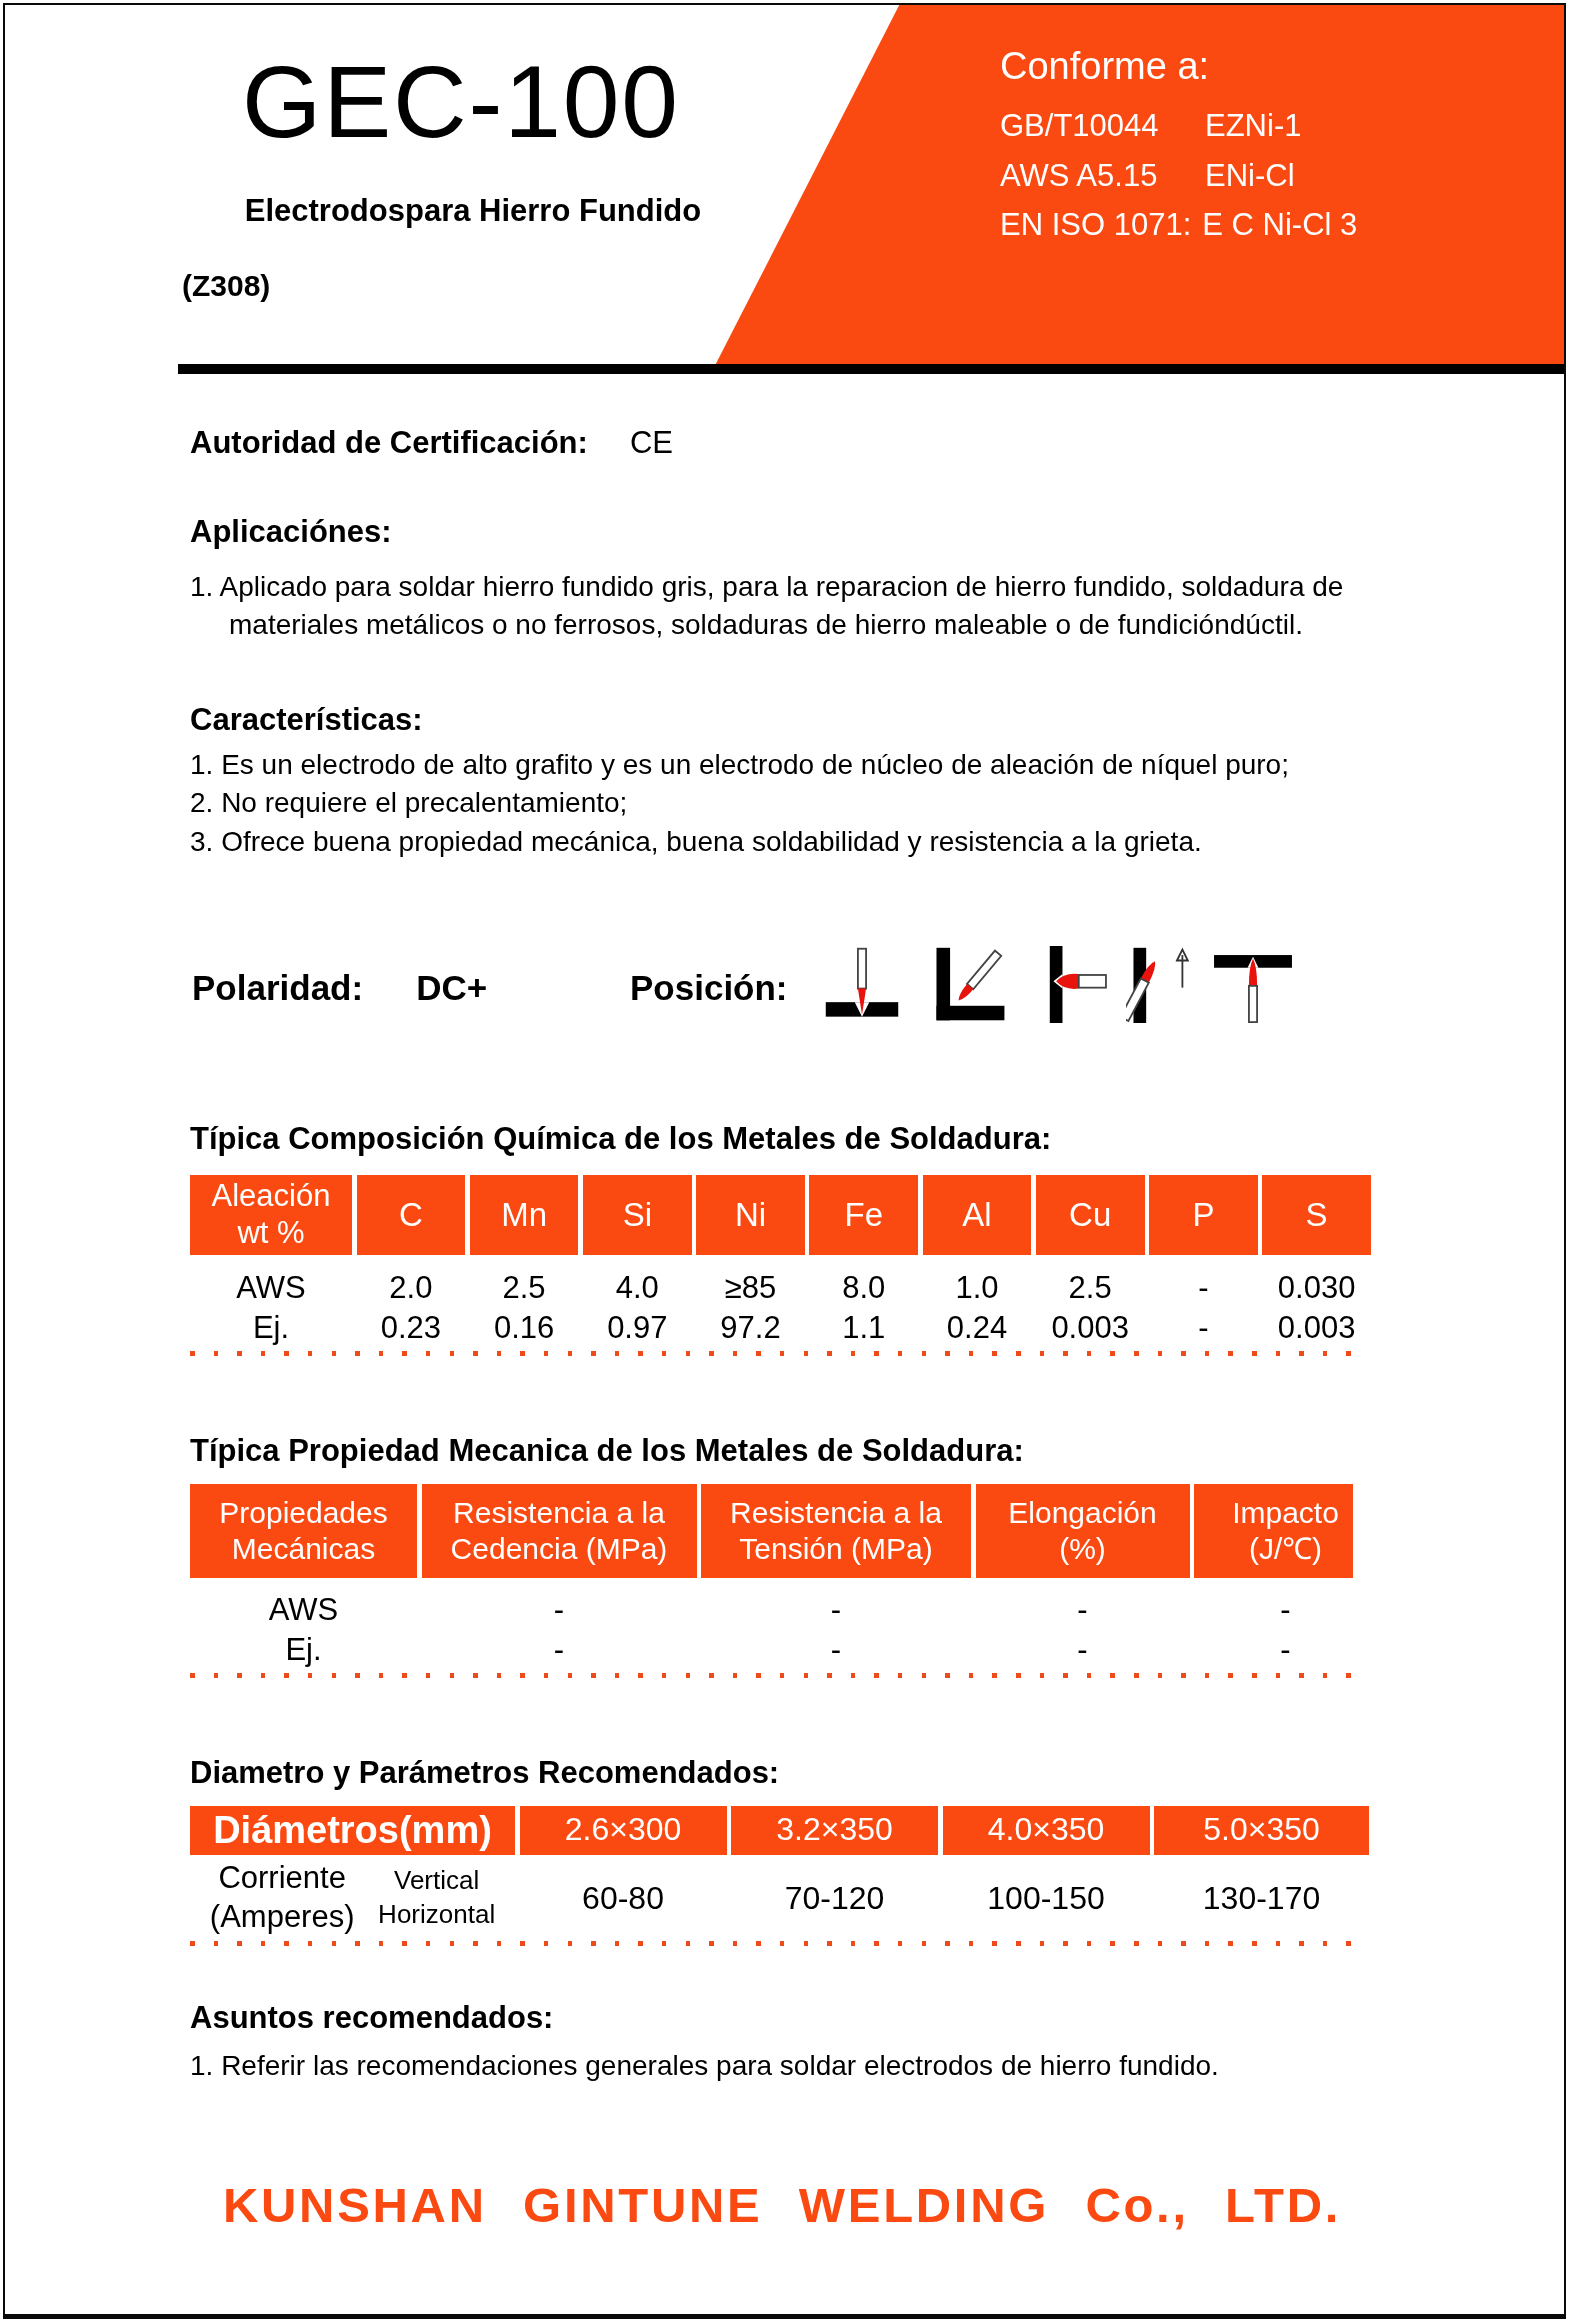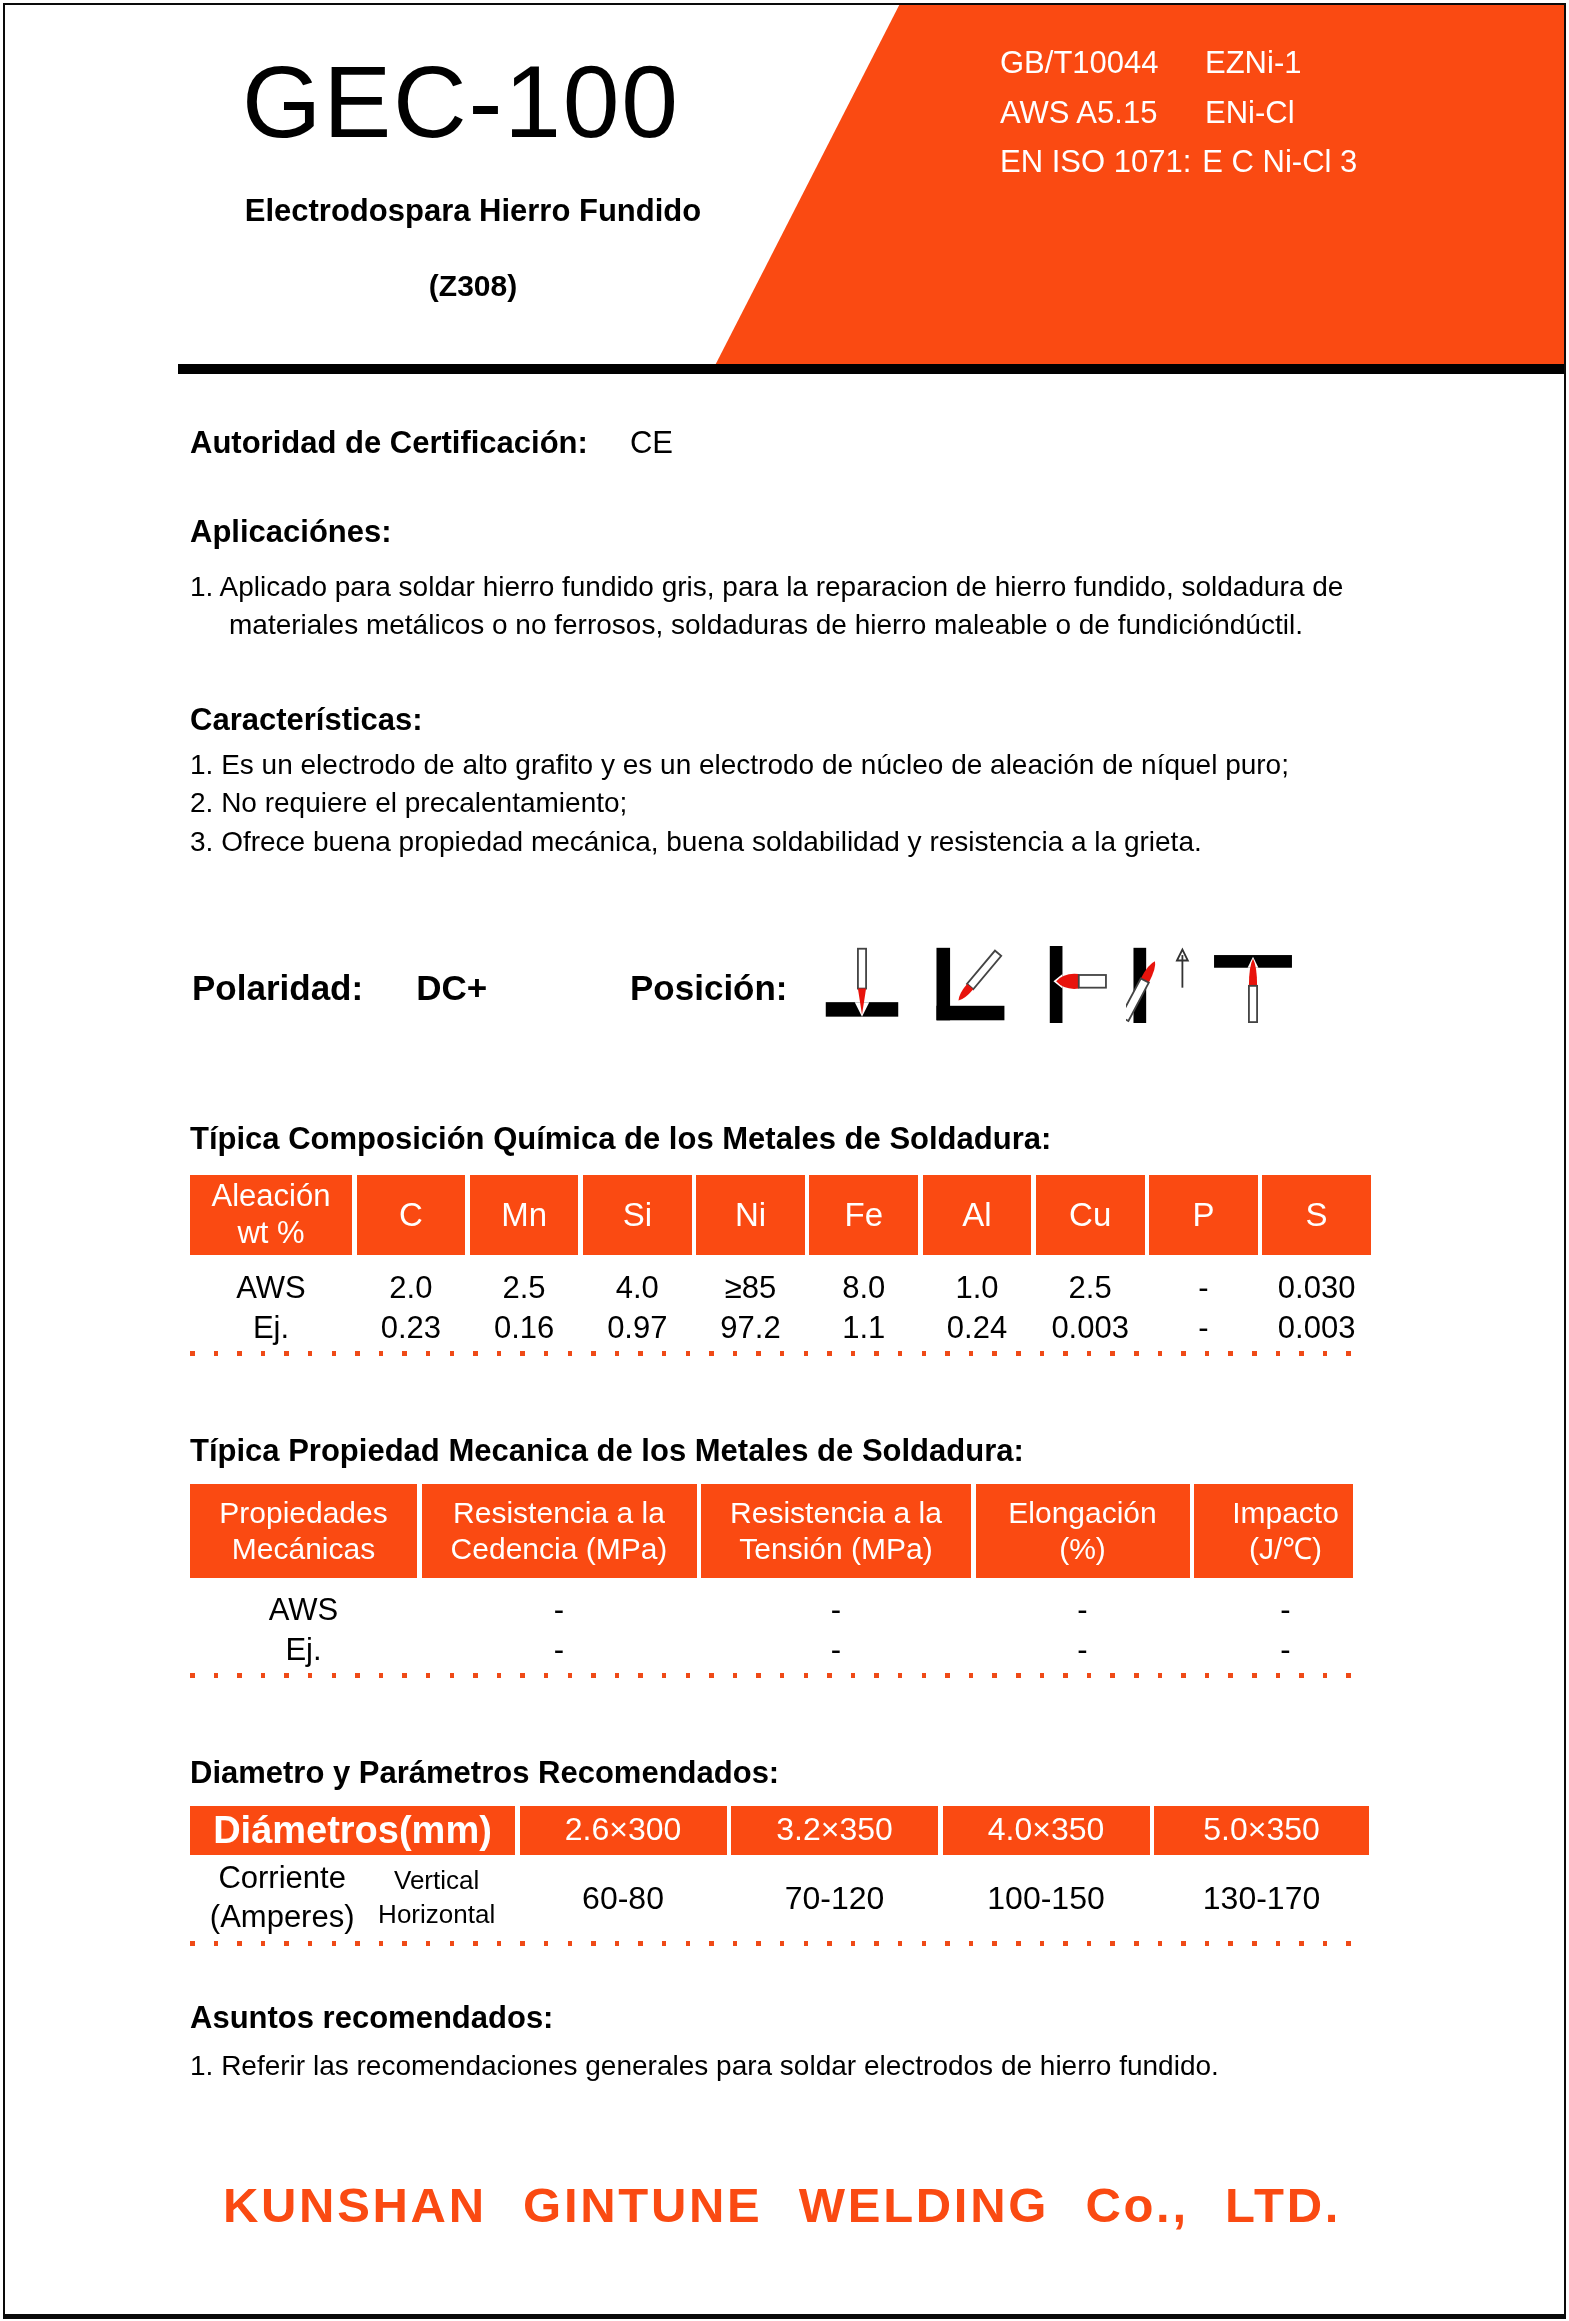--- a/index.html
+++ b/index.html
@@ -14,21 +14,21 @@
   .page-border{position:absolute;left:2.7px;top:2.7px;right:2.7px;bottom:2.7px;
     border:2.7px solid #0a0a0a;border-bottom-width:5.5px;z-index:30;pointer-events:none;}
   
   .banner{position:absolute;left:0;top:3.6px;width:1566px;height:362px;background:var(--accent);
     clip-path:polygon(900px 0,1566px 0,1566px 362px,715px 362px);z-index:1;}
   .rule{position:absolute;left:178px;top:364px;width:1387px;height:10px;background:#000;z-index:2;}
   .product-title{position:absolute;left:170px;top:44px;width:582px;text-align:center;
     font-size:102px;font-weight:400;letter-spacing:1.8px;}
   .product-sub{position:absolute;left:182px;top:193px;width:582px;text-align:center;
     font-size:31px;font-weight:700;}
-  .product-model{position:absolute;left:182px;top:269px;width:582px;text-align:center;
+  .product-model{position:absolute;left:182px;top:269px;width:582px;text-align:left;
     font-size:30px;font-weight:700;}
   .conforme{position:absolute;left:1000px;top:45px;z-index:3;color:#fff;}
   .conforme .c-title{font-size:38px;margin-bottom:20px;}
   .std-row{display:flex;font-size:31px;margin-bottom:13.6px;}
   .std-code{width:205px;}
   
   .sec-label{position:absolute;font-size:31px;font-weight:700;}
   .body-line{position:absolute;font-size:28px;}
   .cert-line{position:absolute;left:190px;top:425px;font-size:31px;}
   .cert-line .lbl{font-weight:700;text-align:right;}
@@ -74,20 +74,21 @@
 <div class="page">
   <div class="banner"></div>
   <div class="page-border"></div>
   <div class="rule"></div>
 
   <div class="product-title">GEC-100</div>
   <div class="product-sub">Electrodospara Hierro Fundido</div>
   <div class="product-model">(Z308)</div>
 
   <div class="conforme">
+    <div class="c-title">Conforme a:</div>
     <div class="std-row">
       <span class="std-code">GB/T10044</span>
       <span>EZNi-1</span>
     </div>
     <div class="std-row">
       <span class="std-code">AWS A5.15</span>
       <span>ENi-Cl</span>
     </div>
     <div class="std-row">
       <span>EN ISO 1071:</span>

